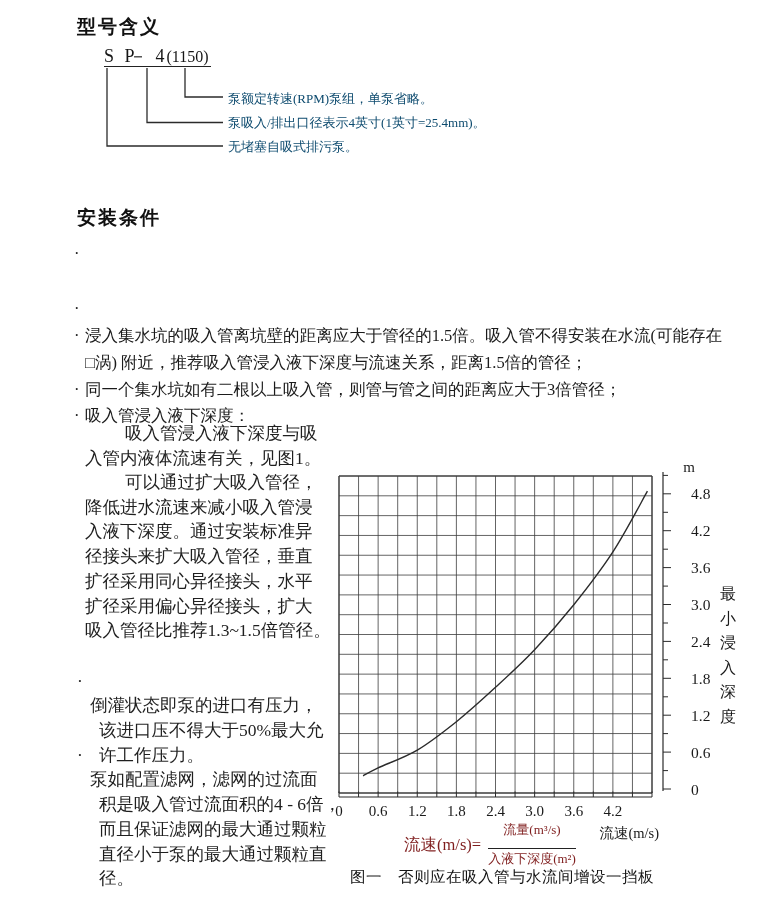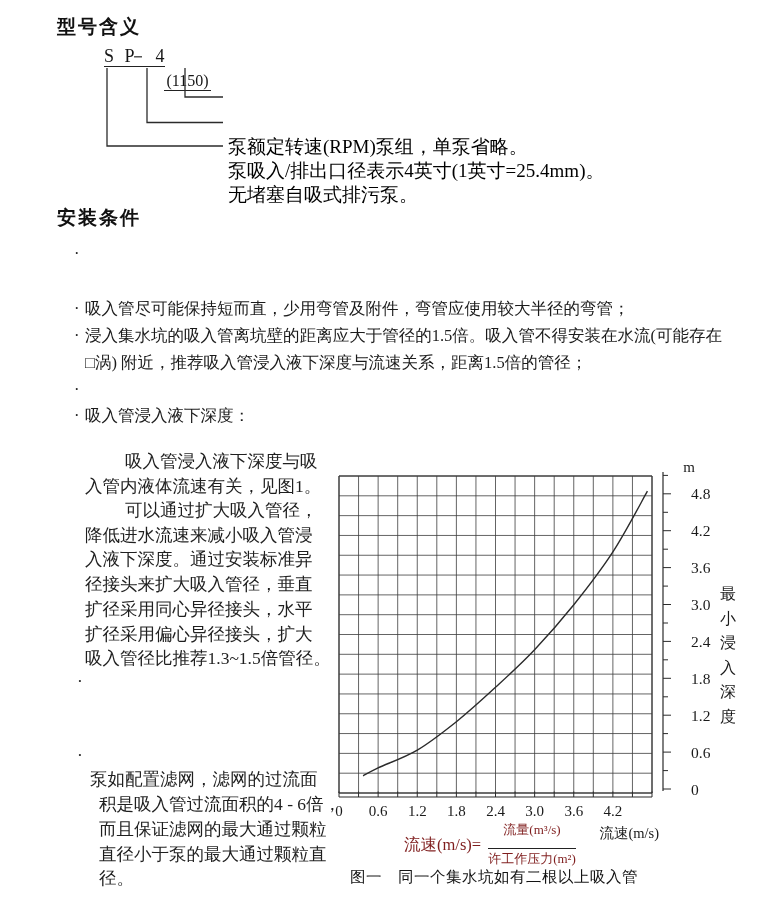--- a/index.html
+++ b/index.html
@@ -4,48 +4,48 @@
 <style>
   html,body{margin:0;padding:0;}
   body{
     width:780px;height:903px;position:relative;background:#ffffff;
     font-family:"Liberation Serif","DejaVu Serif",serif;color:#1b1b1b;
     overflow:hidden;
   }
   .abs{position:absolute;}
   .h-title{
     font-family:"Liberation Sans","DejaVu Sans",sans-serif;
-    font-weight:bold;font-size:19px;letter-spacing:2px;color:#111;
+    font-weight:bold;font-size:19px;letter-spacing:2px;color:#111;margin-left:20px;
   }
   
   .code-seg{
     position:absolute;top:47px;height:19px;line-height:19px;
     font-size:18px;text-align:center;border-bottom:1.4px solid #222;
     white-space:nowrap;color:#161616;
   }
   #seg-sp{left:91px;width:33px;letter-spacing:3px;margin-left:13px;}
   #seg-4{left:129px;width:36px;letter-spacing:2px;}
-  #seg-1150{left:164px;width:47px;font-size:16px;top:48px;height:18px;line-height:18px;margin-top:24px;}
+  #seg-1150{left:164px;width:47px;font-size:16px;top:48px;height:18px;line-height:18px;}
   .model-note{
-    position:absolute;left:228px;font-size:19px;line-height:19px;
-    white-space:nowrap;color:#000000;margin-top:48px;
+    position:absolute;left:228px;font-size:13px;line-height:19px;
+    white-space:nowrap;color:#0c4a6e;
   }
   #connector-svg{position:absolute;left:0;top:0;pointer-events:none;}
   
   .ib{
     position:absolute;left:85px;width:637px;font-size:16.5px;line-height:27px;
     text-align:justify;color:#1b1b1b;
   }
   .ib .dot{position:absolute;left:-11px;top:0;}
   
   .lc{
     position:absolute;left:85px;width:265px;font-size:17.5px;line-height:24.7px;
     white-space:pre-line;color:#1f1f1f;
   }
-  .lc-indent{text-indent:40px;margin-top:28px;}
+  .lc-indent{text-indent:40px;}
   .lb{padding-left:14px;text-indent:-9px;}
   
   #figure-block{left:332px;top:455px;width:448px;height:392px;}
   #figure-block svg{display:block;}
   svg text{fill:#1a1a1a;font-family:"Liberation Serif","DejaVu Serif",serif;}
   .formula{
     left:404px;top:822px;display:flex;align-items:center;gap:7px;color:#7f1d1d;
   }
   .f-lhs{font-size:16.5px;white-space:nowrap;}
   .frac{display:inline-block;text-align:center;}
@@ -76,45 +76,48 @@
     <div class="model-note" style="top:137px;">无堵塞自吸式排污泵。</div>
   </div>
 
   <div class="abs h-title" style="left:57px;top:205px;">安装条件</div>
 
   <div class="ib" style="top:240px;">
     <span class="dot">·</span>
   </div>
   <div class="ib" style="top:295px;">
     <span class="dot">·</span>
-    <span>吸入管尽可能保持短而直，少用弯管及附件，弯管应使用较大半径的弯管；</span>
   </div>
   <div class="ib" style="top:322px;">
     <span class="dot">·</span>
     <span>浸入集水坑的吸入管离坑壁的距离应大于管径的1.5倍。吸入管不得安装在水流(可能存在□涡) 附近，推荐吸入管浸入液下深度与流速关系，距离1.5倍的管径；</span>
   </div>
   <div class="ib" style="top:376px;">
     <span class="dot">·</span>
+    <span>同一个集水坑如有二根以上吸入管，则管与管之间的距离应大于3倍管径；</span>
   </div>
   <div class="ib" style="top:402px;">
     <span class="dot">·</span>
     <span>吸入管浸入液下深度：</span>
   </div>
 
   <div class="lc lc-indent" style="top:421px;">吸入管浸入液下深度与吸
 入管内液体流速有关，见图1。</div>
   <div class="lc lc-indent" style="top:470px;">可以通过扩大吸入管径，
 降低进水流速来减小吸入管浸
 入液下深度。通过安装标准异
 径接头来扩大吸入管径，垂直
 扩径采用同心异径接头，水平
 扩径采用偏心异径接头，扩大
 吸入管径比推荐1.3~1.5倍管径。</div>
   <div class="lc" style="top:644px;">
     <span class="dot" style="position:absolute;left:-8px;">·</span>
+    <div class="lb">倒灌状态即泵的进口有压力，
+该进口压不得大于50%最大允
+许工作压力。</div>
   </div>
   <div class="lc" style="top:718px;">
     <span class="dot" style="position:absolute;left:-8px;">·</span>
     <div class="lb">泵如配置滤网，滤网的过流面
 积是吸入管过流面积的4 - 6倍，
 而且保证滤网的最大通过颗粒
 直径小于泵的最大通过颗粒直
 径。</div>
   </div>
 
@@ -227,19 +230,19 @@
           <text x="396" y="242.4" text-anchor="middle" font-size="16">深</text>
           <text x="396" y="267.0" text-anchor="middle" font-size="16">度</text>
         </g>
       </svg>
   </div>
 
   <div class="abs formula">
     <span class="f-lhs">流速(m/s)=</span>
     <span class="frac">
       <span class="f-num">流量(m³/s)</span>
-      <span class="f-den">许工作压力(m²)</span>
+      <span class="f-den">入液下深度(m²)</span>
     </span>
   </div>
 
-  <div class="abs cap">图一　同一个集水坑如有二根以上吸入管</div>
+  <div class="abs cap">图一　否则应在吸入管与水流间增设一挡板</div>
 
 </div>
 
 </body></html>

